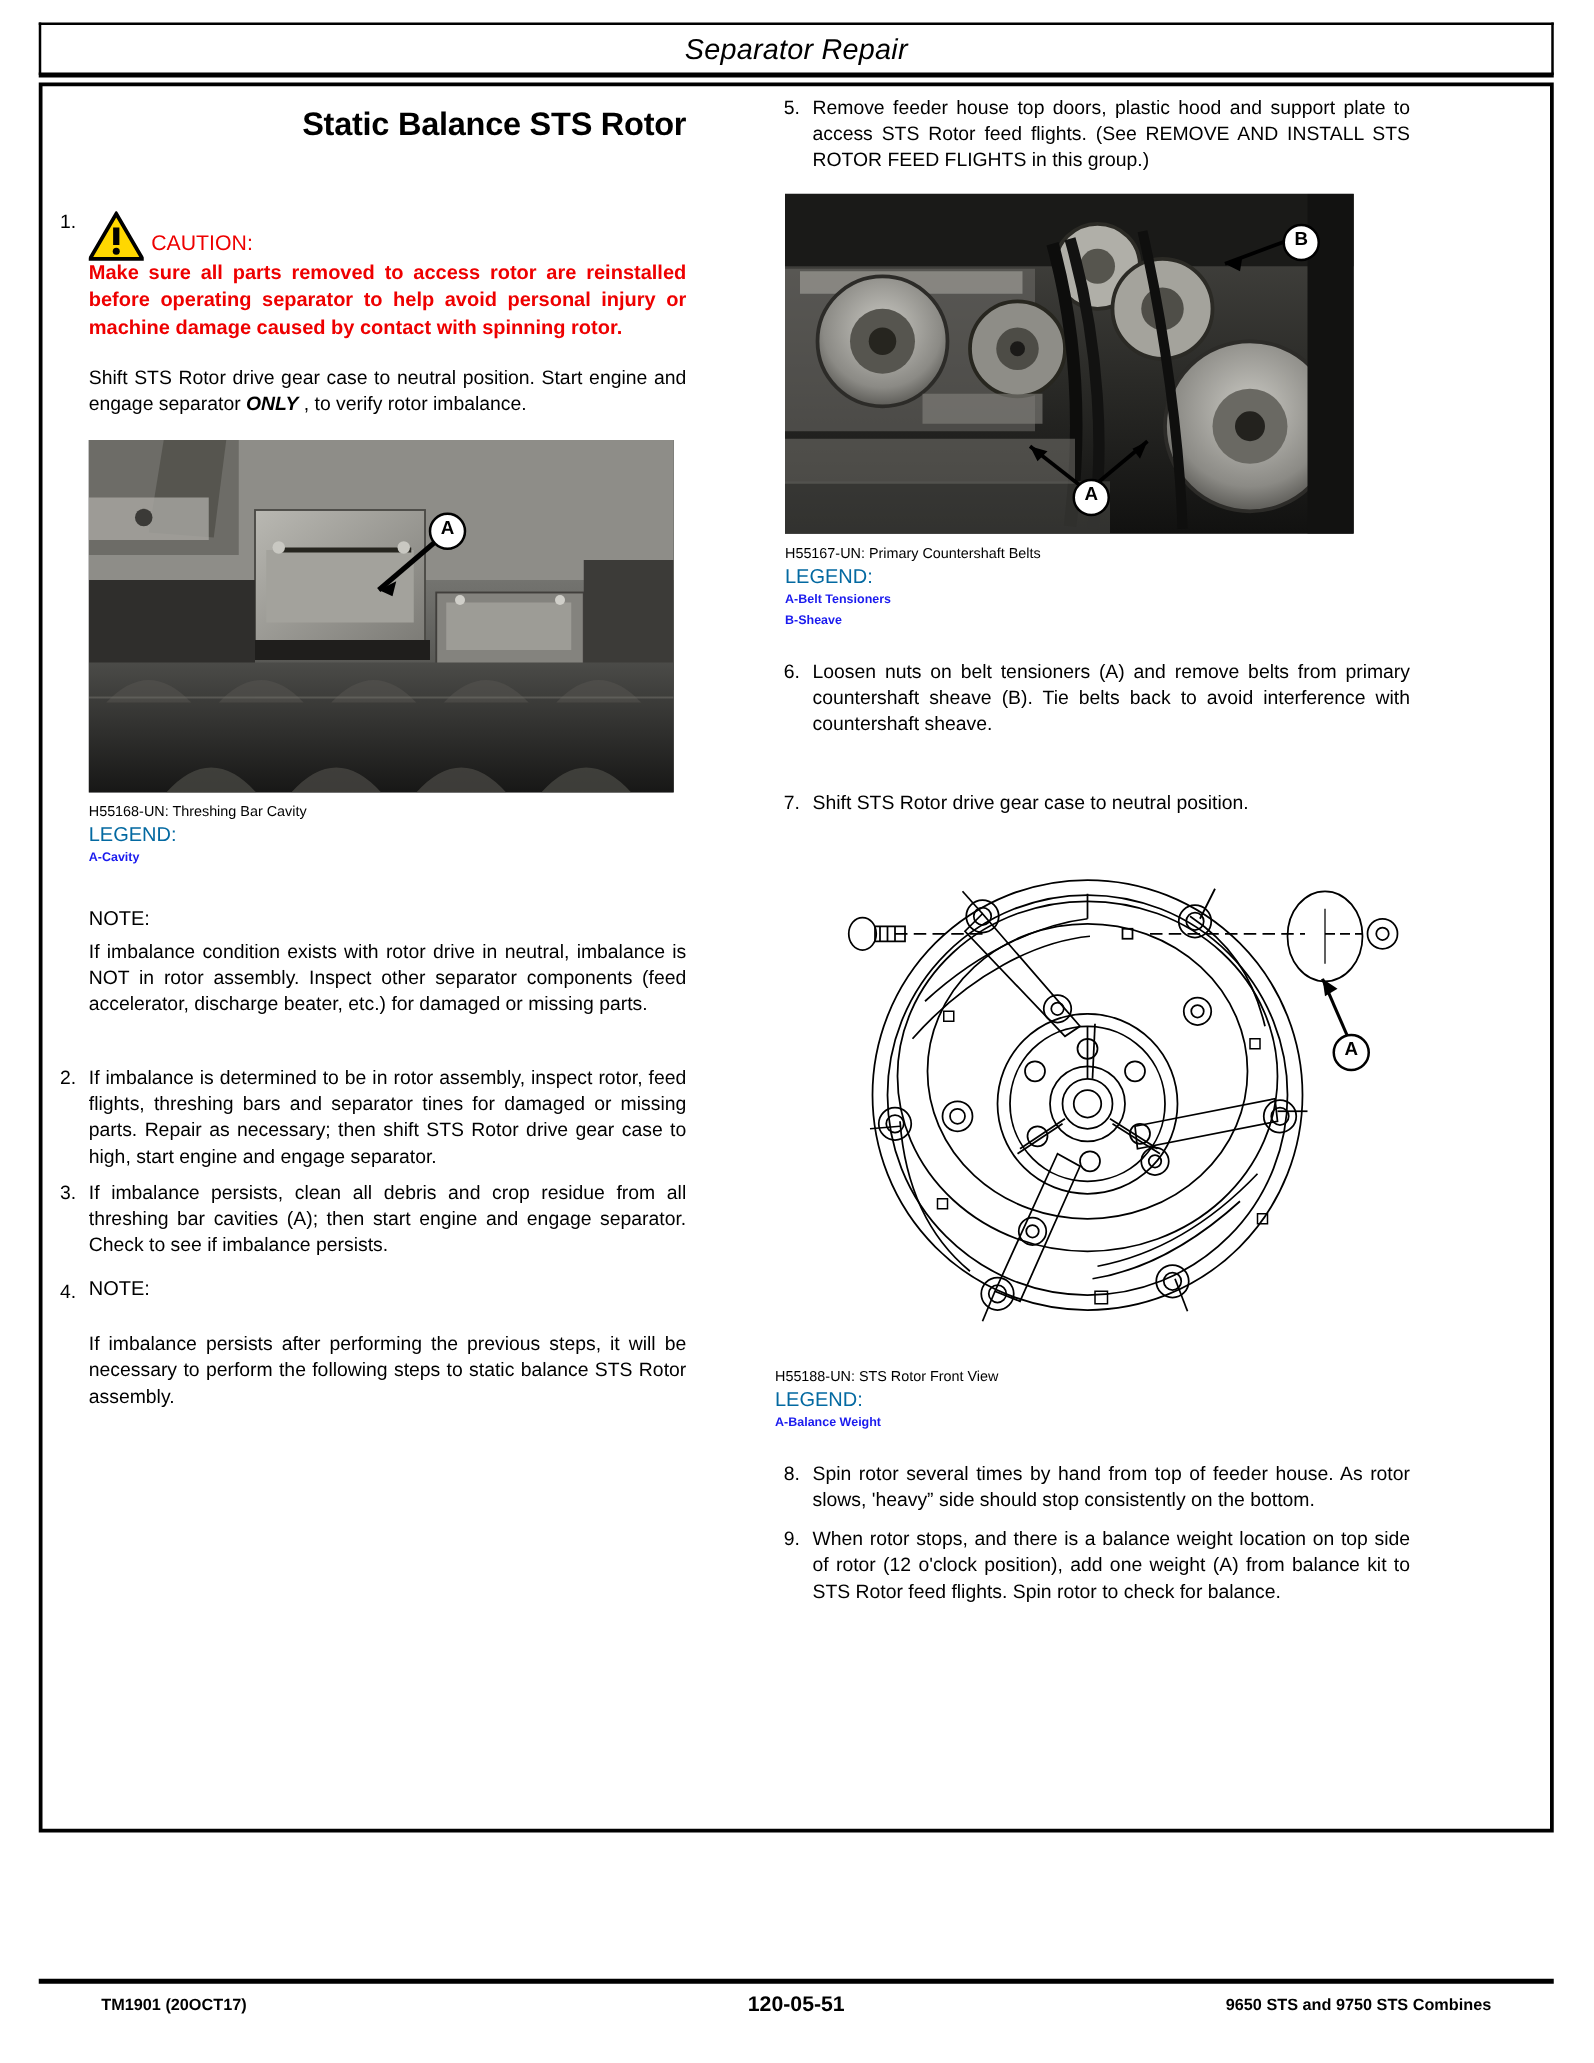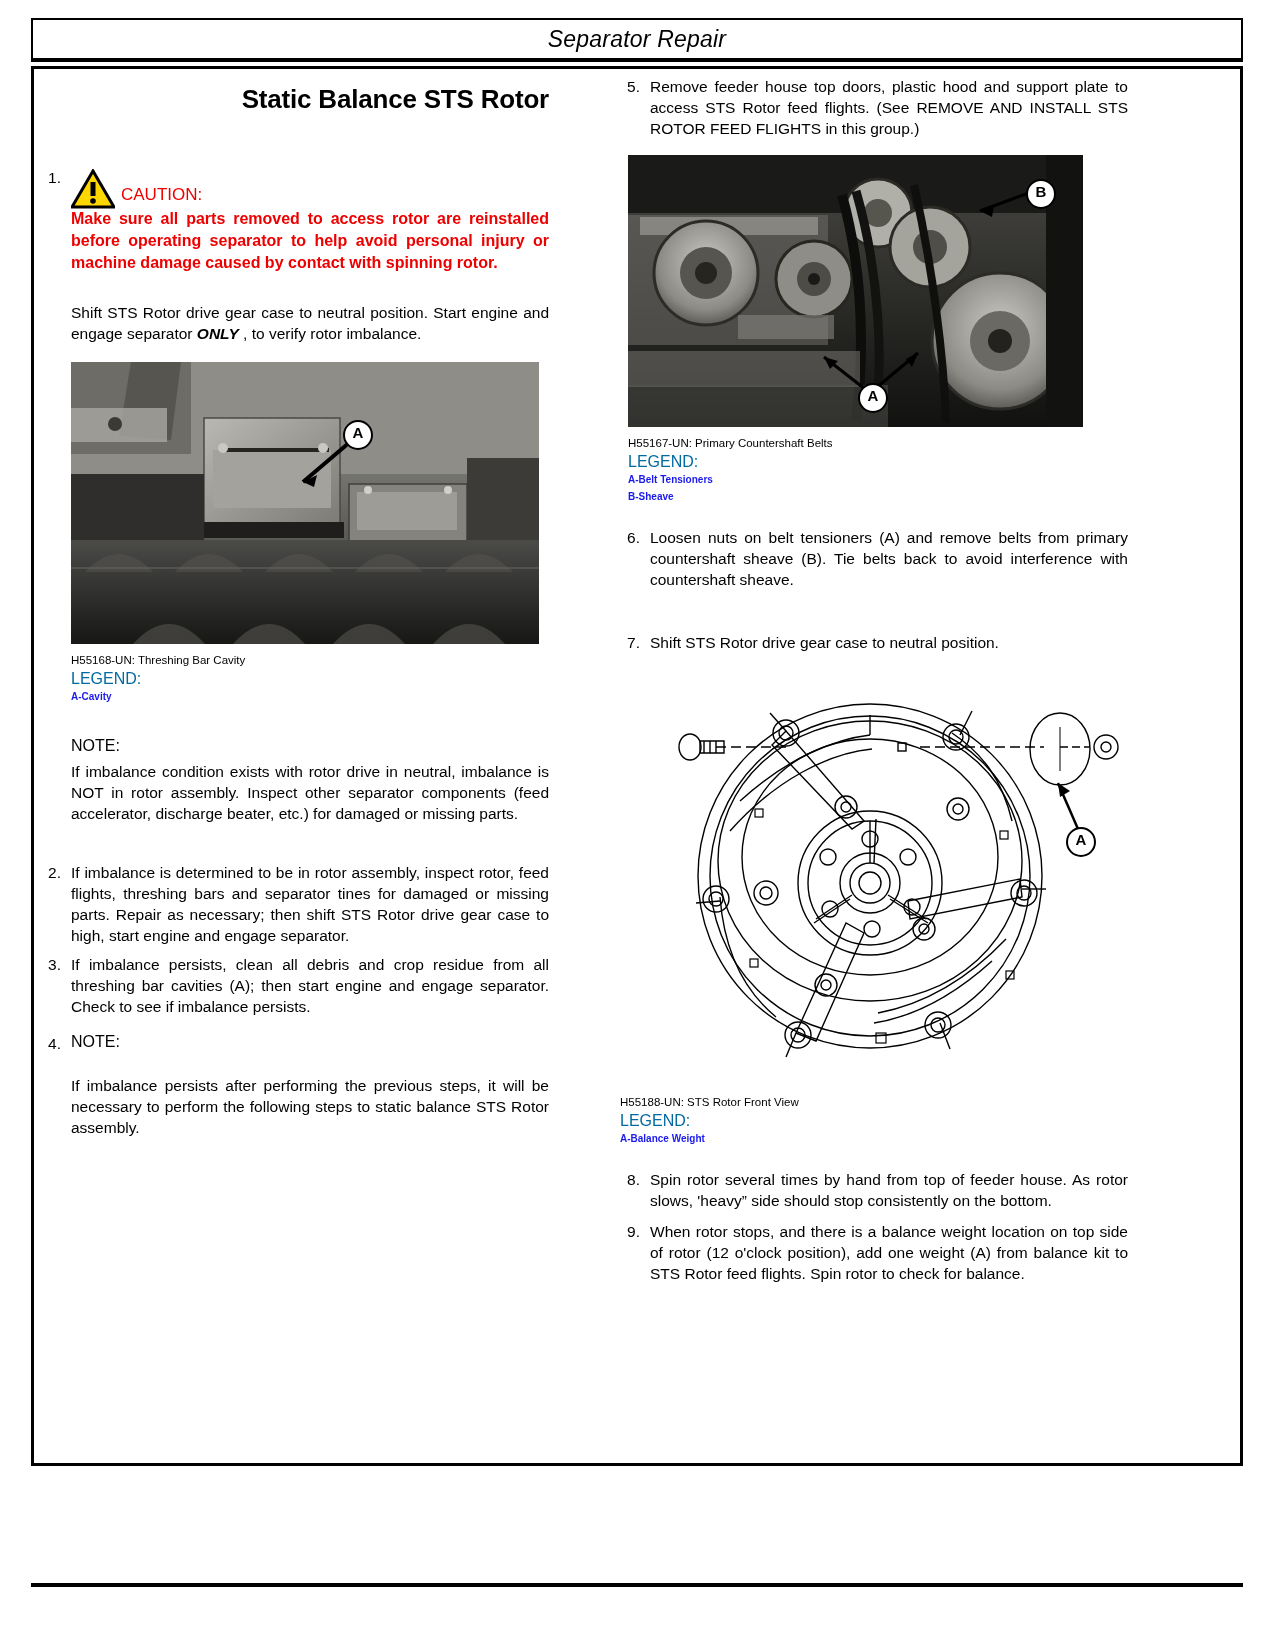--- a/index.html
+++ b/index.html
@@ -230,21 +230,21 @@
               <rect x="19.5" y="13" width="5" height="14" fill="#000"></rect>
               <circle cx="22" cy="32" r="2.8" fill="#000"></circle>
             </svg>
           </span>
           <span class="caution-label">CAUTION:</span>
         </div>
         <div class="caution-text">Make sure all parts removed to access rotor are reinstalled before operating separator to help avoid personal injury or machine damage caused by contact with spinning rotor.</div>
       </div>
     </div>
 
-    <div class="indent-body" style="margin-top:28px;">
+    <div class="indent-body" style="margin-top:18px;">
       <p class="para"><span>Shift STS Rotor drive gear case to neutral position. Start engine and engage separator </span><b><i>ONLY</i></b><span> , to verify rotor imbalance.</span></p>
     </div>
 
     <div class="fig indent-body" style="margin-top:18px; margin-left:30px;">
       <div class="photo photo-1">
         <svg width="468" height="282" viewBox="0 0 468 282">
           <defs>
             <linearGradient id="pg1" x1="0" y1="0" x2="0" y2="1">
               <stop offset="0%" stop-color="#9a9a96"></stop>
               <stop offset="45%" stop-color="#6e6e6a"></stop>
@@ -533,14 +533,19 @@
     <div class="step" style="margin-top:10px;">
       <div class="step-num">9.</div>
       <div class="step-body">
         <p class="para">When rotor stops, and there is a balance weight location on top side of rotor (12 o'clock position), add one weight (A) from balance kit to STS Rotor feed flights. Spin rotor to check for balance.</p>
       </div>
     </div>
 
   </div>
 
   <div class="footer-rule"></div>
+  <div class="footer">
+    <span class="footer-left">TM1901 (20OCT17)</span>
+    <span class="footer-center">120-05-51</span>
+    <span class="footer-right">9650 STS and 9750 STS Combines</span>
+  </div>
 
 </div>
 
 </body></html>

